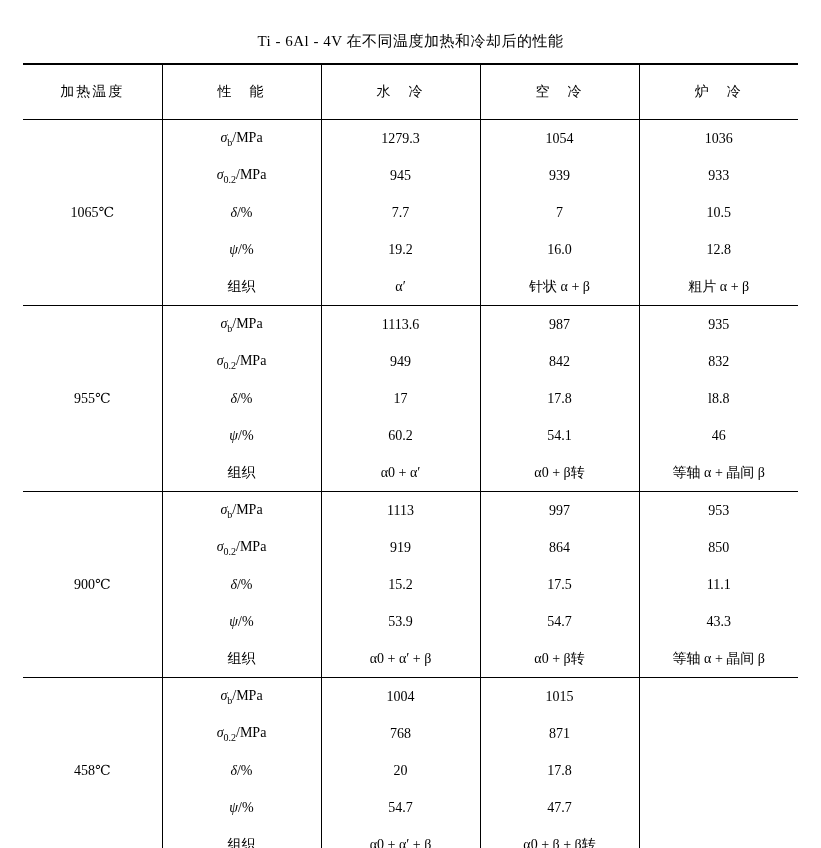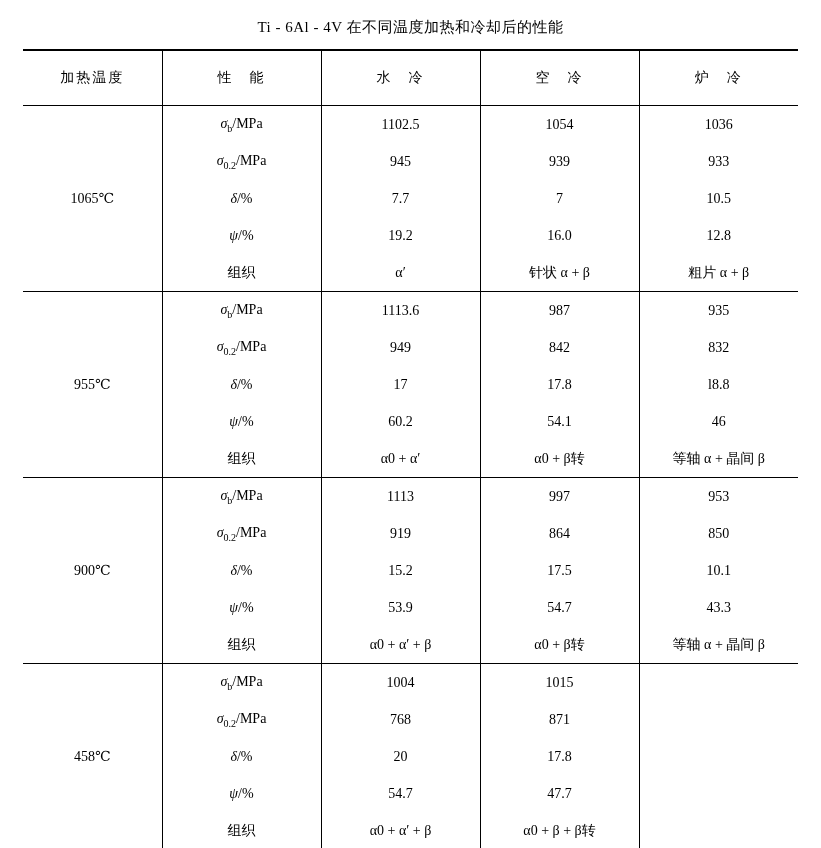--- a/index.html
+++ b/index.html
@@ -11,21 +11,21 @@
     width: 821px;
     height: 848px;
     font-family: "Liberation Serif", "DejaVu Serif", serif;
     color: #000000;
     position: relative;
   }
   .page {
     width: 821px;
     height: 596px;
     box-sizing: border-box;
-    padding: 0;
+    padding: 14px;
     position: relative;
   }
   .caption {
     text-align: center;
     font-size: 15px;
     letter-spacing: 0.5px;
     padding-top: 18px;
     padding-bottom: 12px;
   }
   table.data {
@@ -92,21 +92,21 @@
         <th class="vline-l">性　能</th>
         <th class="vline-l">水　冷</th>
         <th class="vline-l">空　冷</th>
         <th class="vline-l">炉　冷</th>
       </tr>
     </thead>
     <tbody id="table-body">
         <tr class="group-start">
           <td rowspan="5">1065℃</td>
           <td class="vline-l"><span class="ital">σ</span><span class="subscript">b</span><span>/MPa</span></td>
-          <td class="vline-l">1102.5</td>
+          <td class="vline-l">1279.3</td>
           <td class="vline-l">1054</td>
           <td class="vline-l">1036</td>
         </tr>
         <tr>
           <td class="vline-l"><span class="ital">σ</span><span class="subscript">0.2</span><span>/MPa</span></td>
           <td class="vline-l">945</td>
           <td class="vline-l">939</td>
           <td class="vline-l">933</td>
         </tr>
         <tr>
@@ -168,21 +168,21 @@
         <tr>
           <td class="vline-l"><span class="ital">σ</span><span class="subscript">0.2</span><span>/MPa</span></td>
           <td class="vline-l">919</td>
           <td class="vline-l">864</td>
           <td class="vline-l">850</td>
         </tr>
         <tr>
           <td class="vline-l"><span class="ital">δ</span><span>/%</span></td>
           <td class="vline-l">15.2</td>
           <td class="vline-l">17.5</td>
-          <td class="vline-l">10.1</td>
+          <td class="vline-l">11.1</td>
         </tr>
         <tr>
           <td class="vline-l"><span class="ital">ψ</span><span>/%</span></td>
           <td class="vline-l">53.9</td>
           <td class="vline-l">54.7</td>
           <td class="vline-l">43.3</td>
         </tr>
         <tr>
           <td class="vline-l">组织</td>
           <td class="vline-l">α0 + α′ + β</td>

